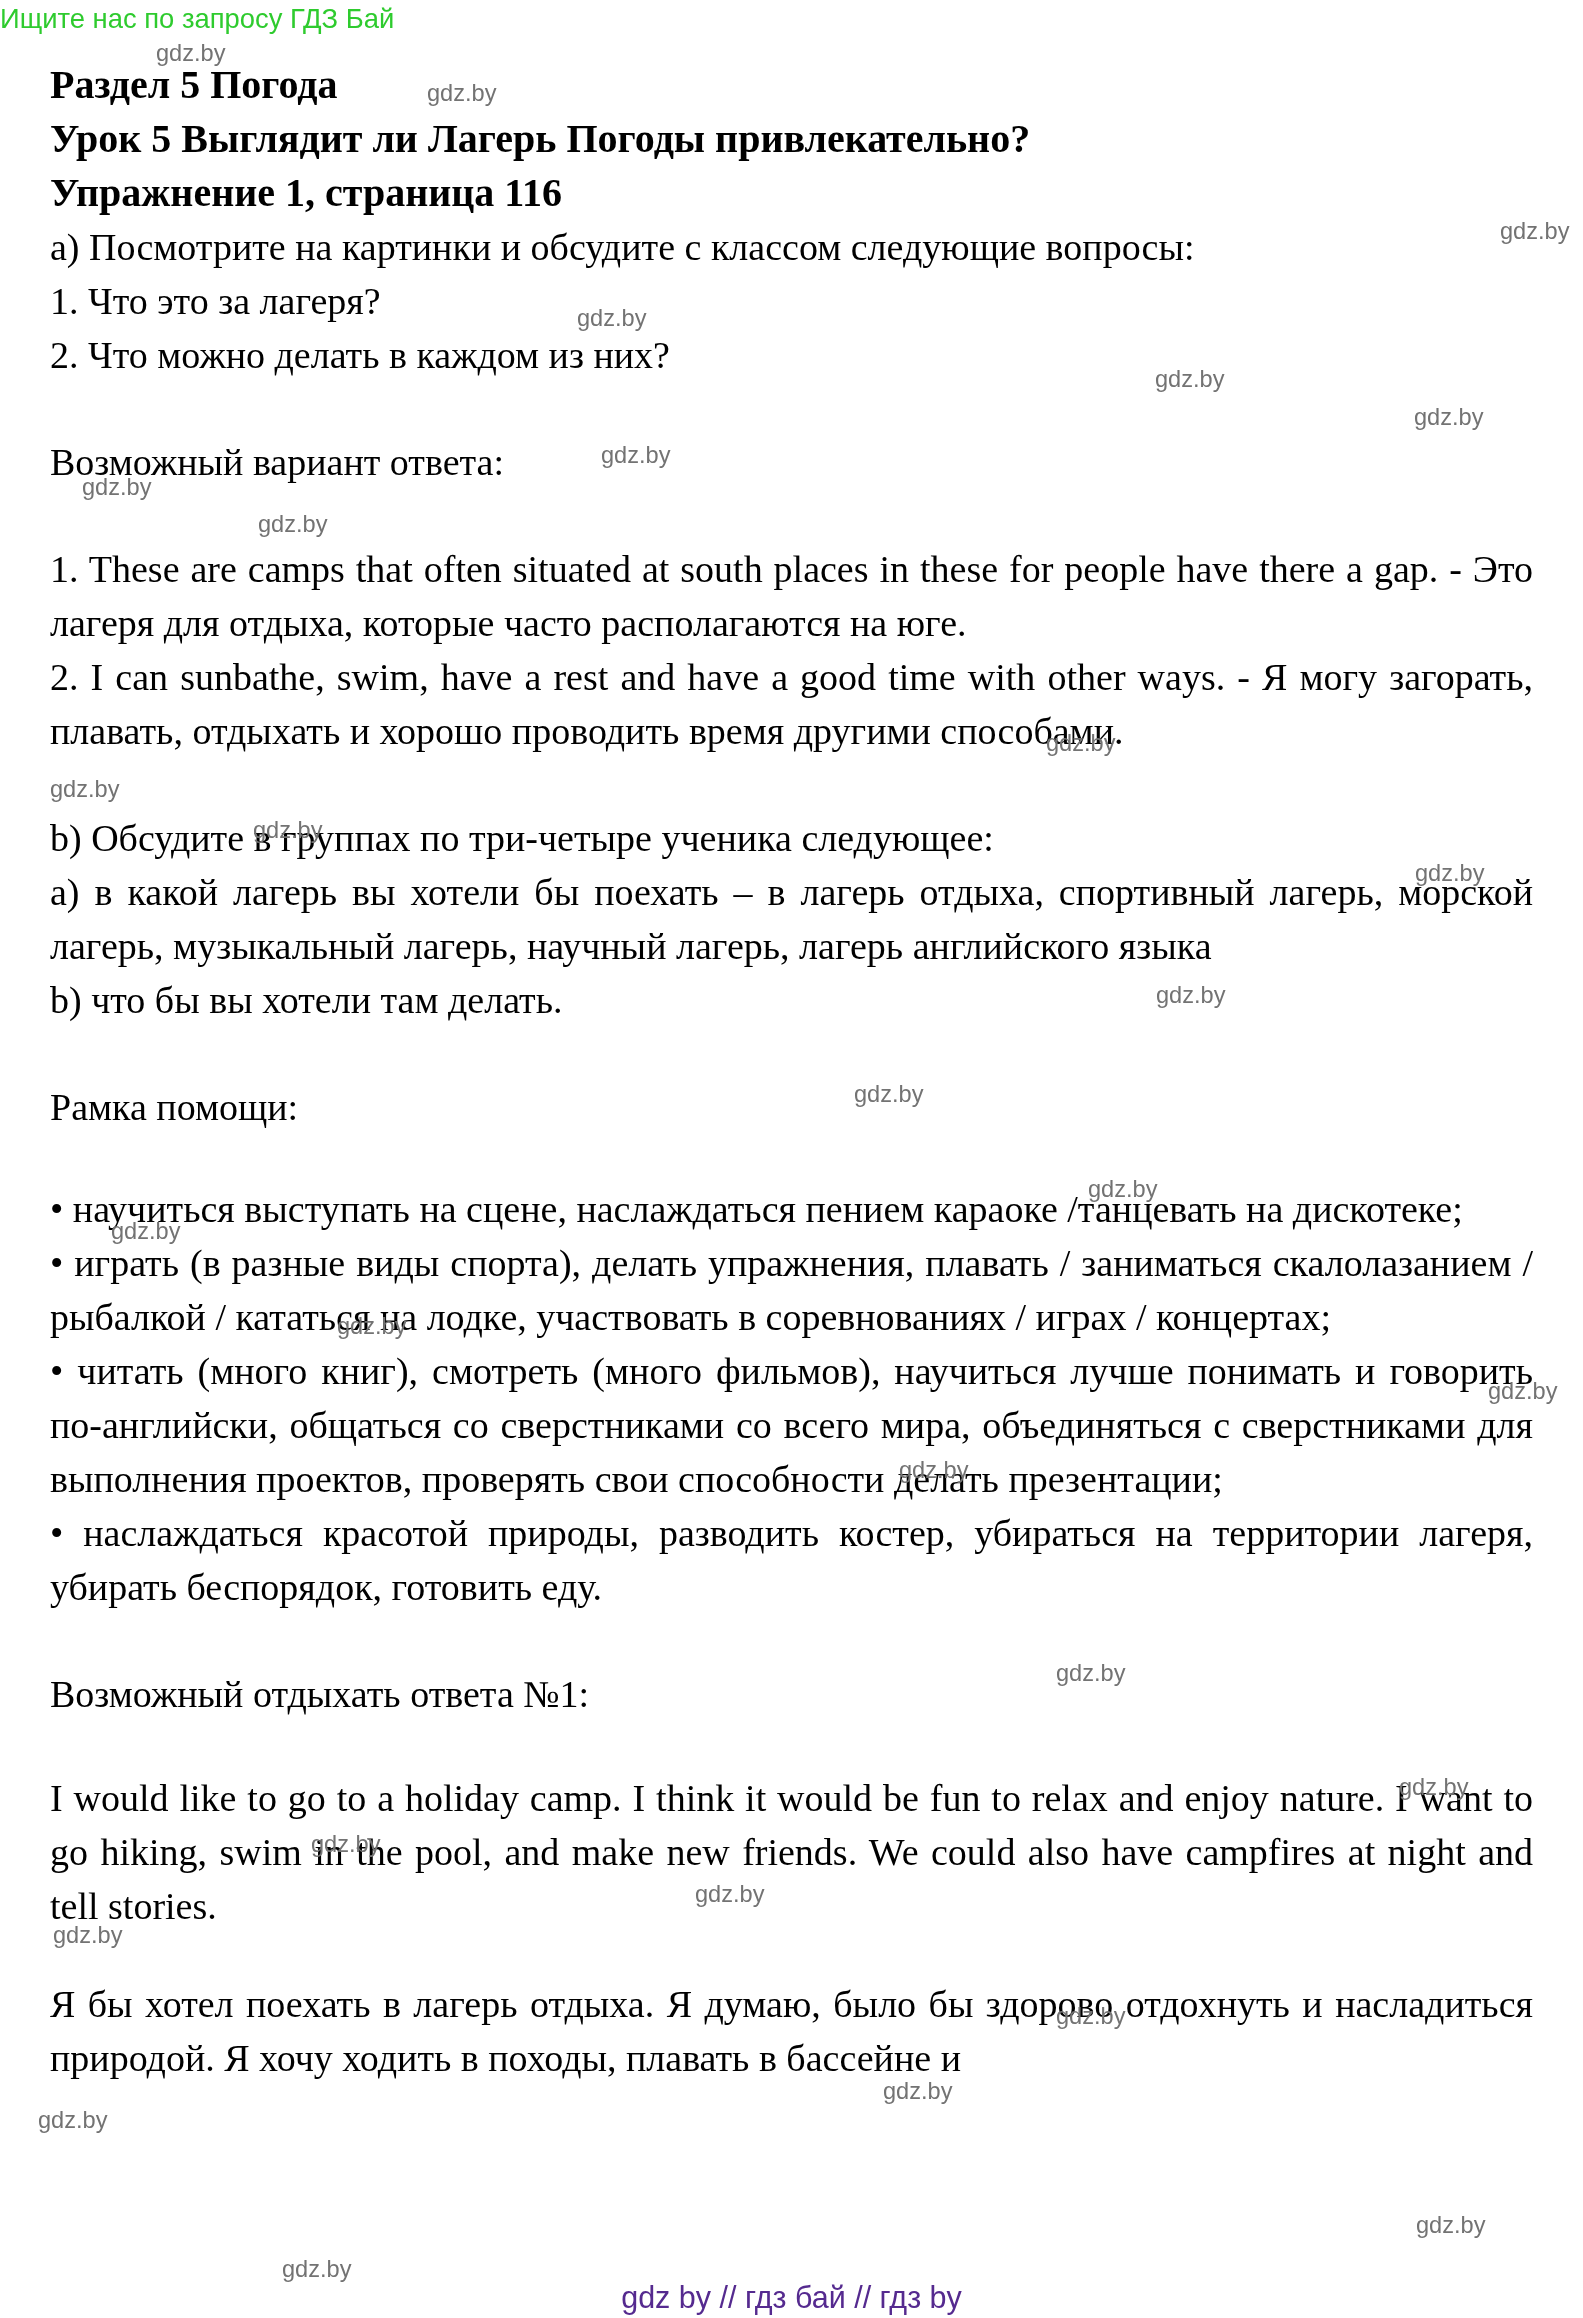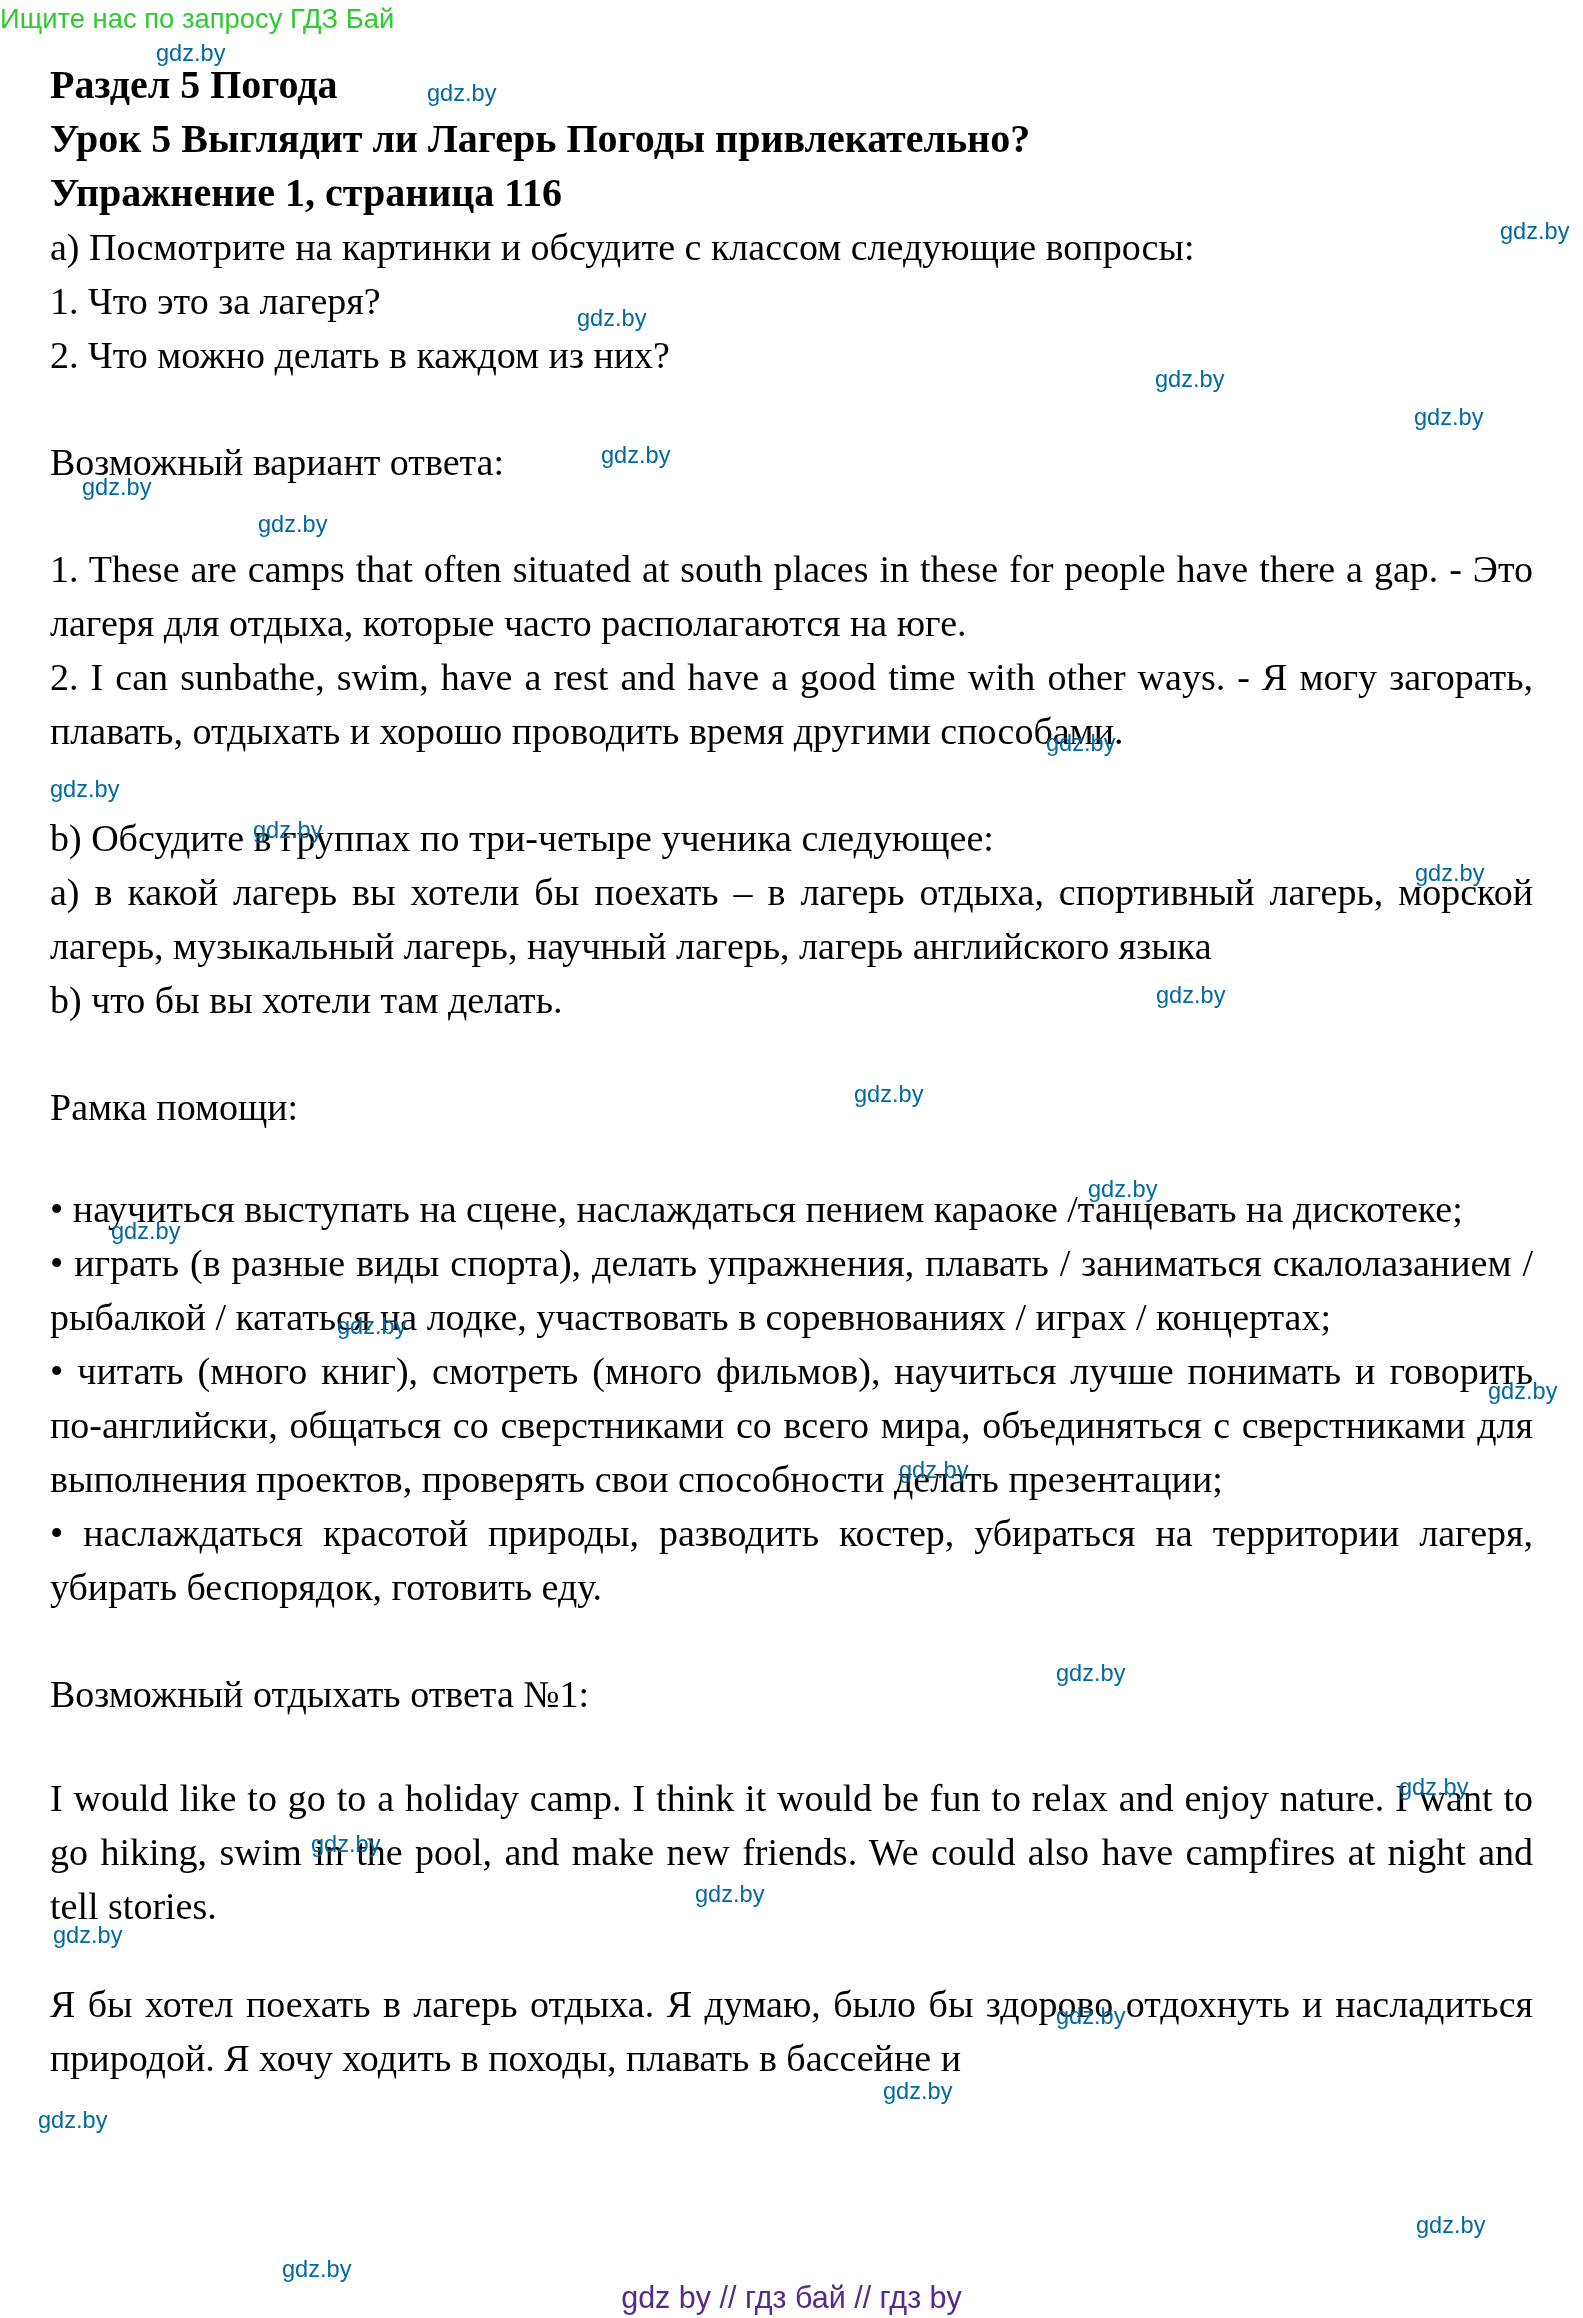--- a/index.html
+++ b/index.html
@@ -38,21 +38,21 @@
   .line { margin: 0; }
   .para { margin: 0; text-align: justify; }
   .gap58 { margin-top: 44px; }
   .gap60 { margin-top: 48px; }
   .gap65 { margin-top: 50px; }
   .gap70 { margin-top: 53px; }
   .wm {
     position: absolute;
     font-family: "Liberation Sans", sans-serif;
     font-size: 23.6px;
-    color: #0369a1;
+    color: #737373;
     white-space: nowrap;
   }
   .footer {
     position: absolute;
     bottom: 3.8px;
     left: 0;
     width: 100%;
     text-align: center;
     font-family: "Liberation Sans", sans-serif;
     font-size: 30.5px;

